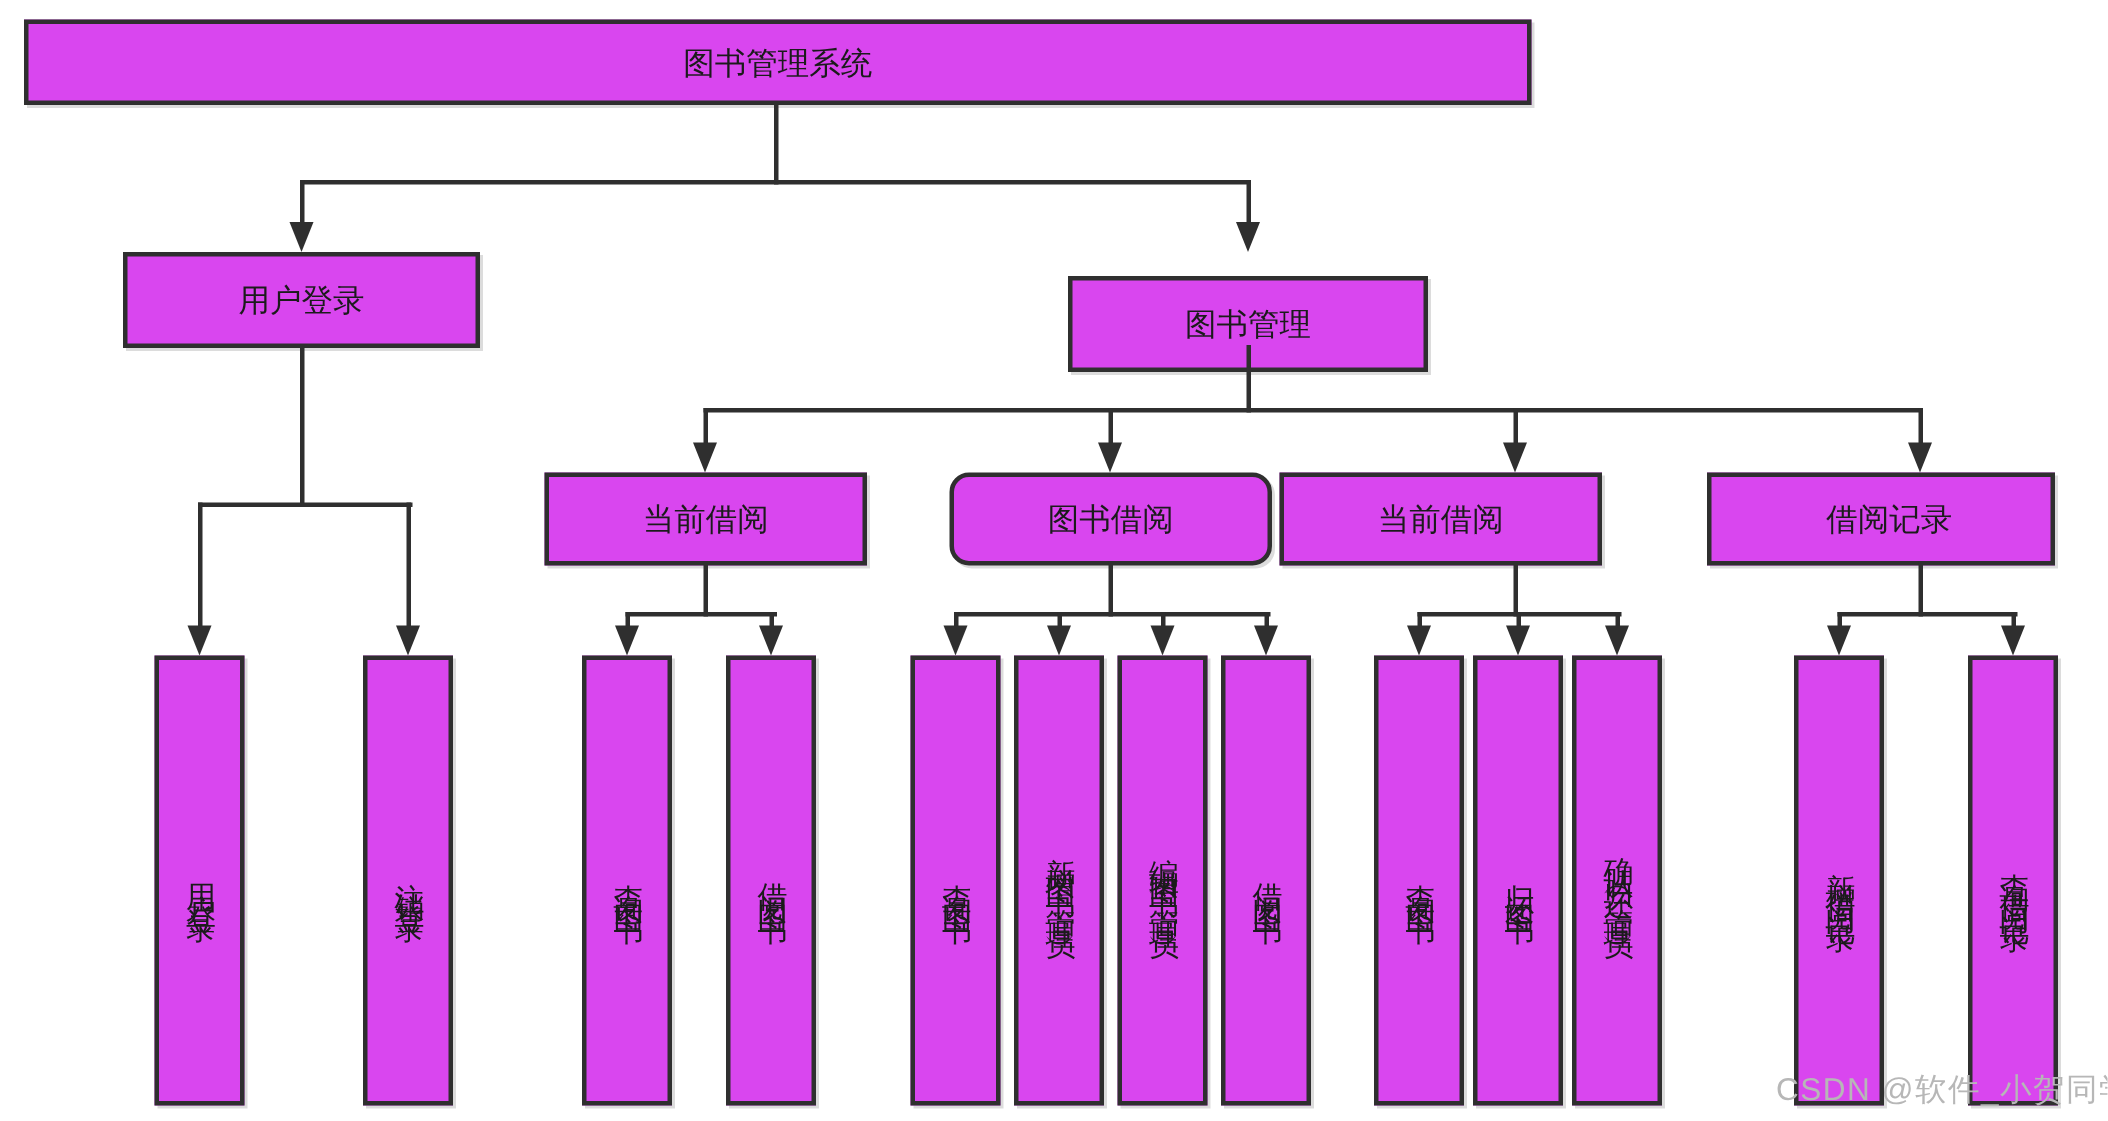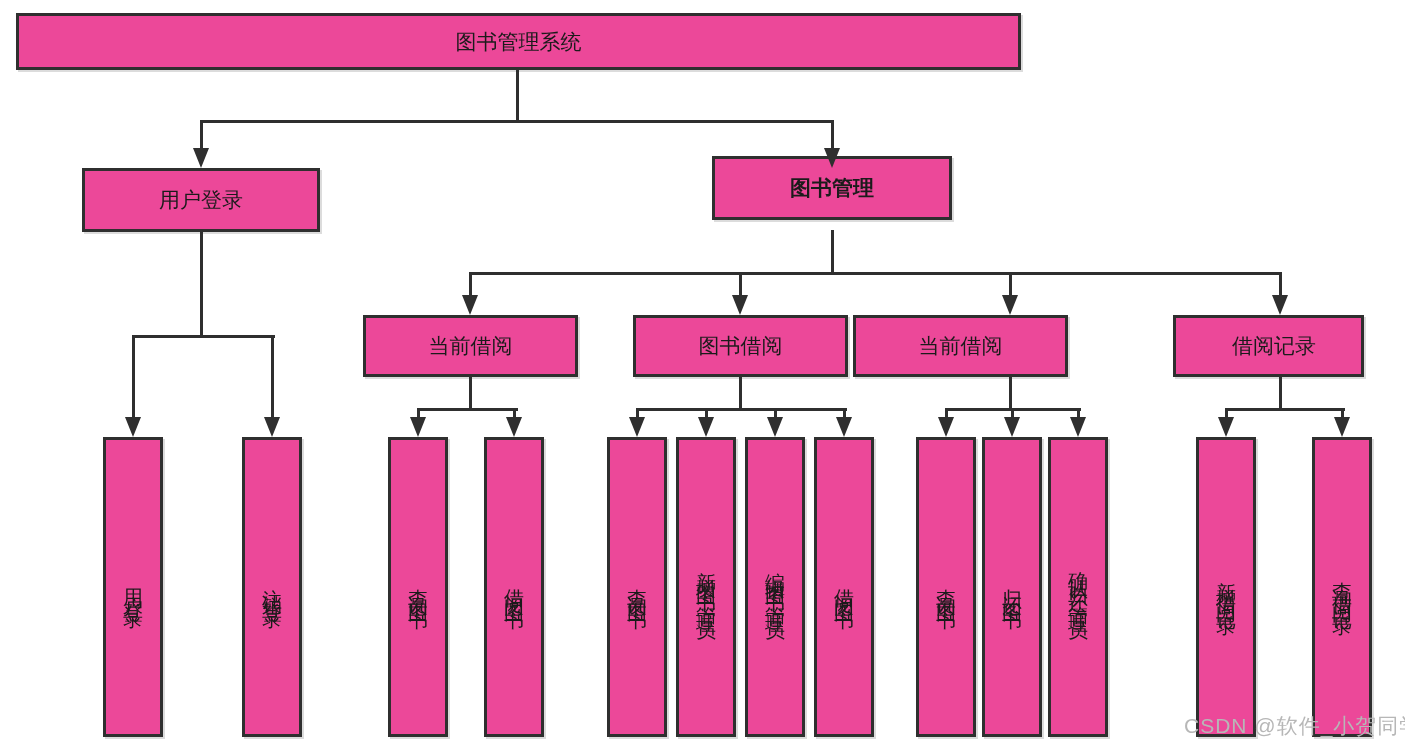--- a/index.html
+++ b/index.html
@@ -1,20 +1,20 @@
 <!DOCTYPE html>
 <html><head>
 <meta charset="utf-8">
 <style>
   html,body{margin:0;padding:0;}
   body{font-family:"Liberation Sans","DejaVu Sans",sans-serif;background:#ffffff;}
   #canvas{position:relative;width:1405px;height:747px;background:#ffffff;overflow:hidden;}
 
   
-  .box{position:absolute;border:3px solid #2f2f2f;background:#ec4899;
+  .box{position:absolute;border:3px solid #2f2f2f;background:#d946ef;
        display:flex;align-items:center;justify-content:center;
        font-size:21px;color:#1b1b1b;box-sizing:border-box;
        box-shadow:2px 2px 0 rgba(130,130,130,.28);}
   .leaf .vtxt{writing-mode:vertical-rl;text-orientation:mixed;
        font-size:20px;letter-spacing:7px;color:#1b1b1b;line-height:1.15;}
 
   
   .vl{position:absolute;width:3px;background:#2f2f2f;}
   .hl{position:absolute;height:3px;background:#2f2f2f;}
   .ar{position:absolute;width:0;height:0;
@@ -31,34 +31,34 @@
 <div id="canvas">
 
   <div class="box" style="left:16px;top:13px;width:1005px;height:57px;">
     <span>图书管理系统</span>
   </div>
 
   <div class="box" style="left:82px;top:168px;width:238px;height:64px;">
     <span>用户登录</span>
   </div>
 
-  <div class="box" style="left:712px;top:156px;width:240px;height:64px;font-weight:bold;">
+  <div class="box" style="left:712px;top:184px;width:240px;height:64px;">
     <span>图书管理</span>
   </div>
 
   <div class="box" style="left:363px;top:315px;width:215px;height:62px;">
     <span>当前借阅</span>
   </div>
-  <div class="box" style="left:633px;top:315px;width:215px;height:62px;">
+  <div class="box" style="left:633px;top:315px;width:215px;height:62px;border-radius:13px;">
     <span>图书借阅</span>
   </div>
   <div class="box" style="left:853px;top:315px;width:215px;height:62px;">
     <span>当前借阅</span>
   </div>
-  <div class="box" style="left:1173px;top:315px;width:191px;height:62px;padding-left:11px;">
+  <div class="box" style="left:1138px;top:315px;width:232px;height:62px;padding-left:11px;">
     <span>借阅记录</span>
   </div>
 
   <div class="box leaf" style="left:103px;top:437px;width:60px;height:300px;">
     <span class="vtxt">用户登录</span>
   </div>
   <div class="box leaf" style="left:242px;top:437px;width:60px;height:300px;">
     <span class="vtxt">注销登录</span>
   </div>
 

